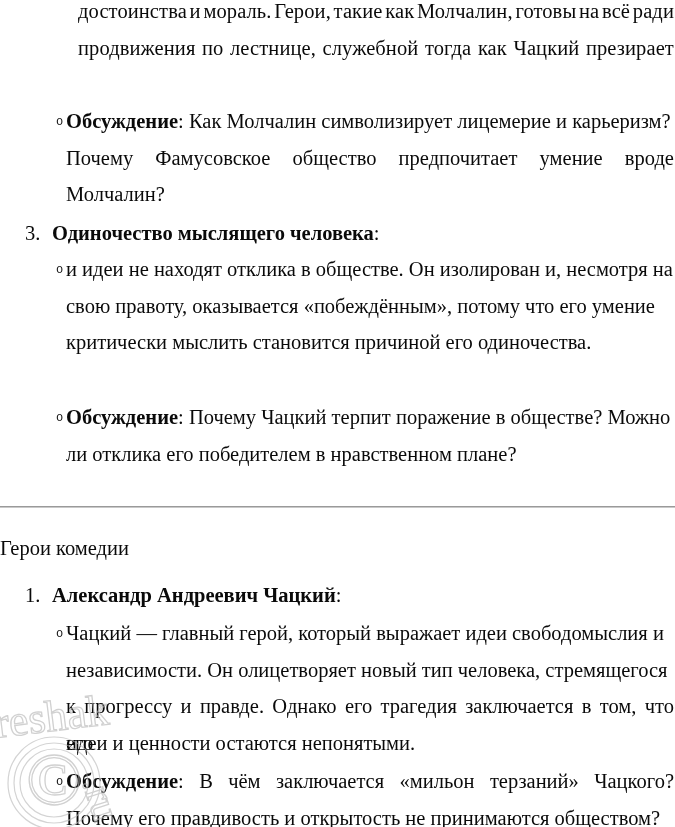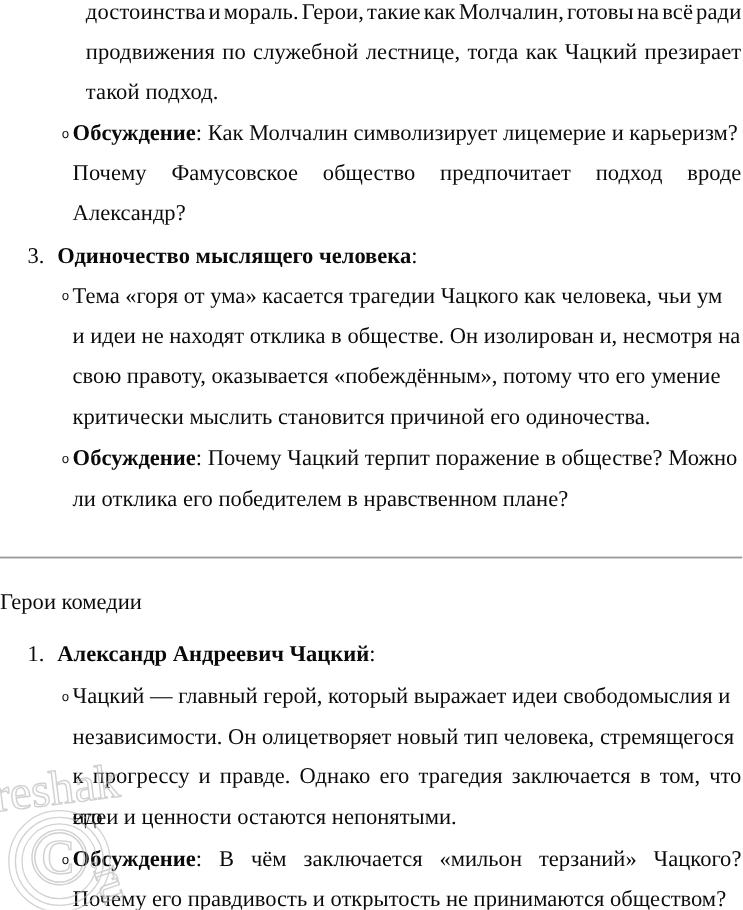--- a/index.html
+++ b/index.html
@@ -170,60 +170,56 @@
       <span class="w">как</span>
       <span class="w">Молчалин,</span>
       <span class="w">готовы</span>
       <span class="w">на</span>
       <span class="w">всё</span>
       <span class="w">ради</span>
     </div>
     <div class="line justified">
       <span class="w">продвижения</span>
       <span class="w">по</span>
+      <span class="w">лестнице,</span>
       <span class="w">служебной</span>
-      <span class="w">лестнице,</span>
       <span class="w">тогда</span>
       <span class="w">как</span>
       <span class="w">Чацкий</span>
       <span class="w">презирает</span>
     </div>
-    <div class="line flow">
-      <span>такой подход.</span>
-    </div>
   </div>
 
   <div class="sub-item" style="top:103px;">
     <span class="bullet">o</span>
     <span class="sub-body">
       <span class="line flow">
         <b>Обсуждение</b><span>: Как Молчалин символизирует лицемерие и карьеризм?</span>
       </span>
       <span class="line justified">
         <span class="w">Почему</span>
         <span class="w">Фамусовское</span>
         <span class="w">общество</span>
         <span class="w">предпочитает</span>
-        <span class="w">подход</span>
+        <span class="w">умение</span>
         <span class="w">вроде</span>
       </span>
       <span class="line flow">
-        <span>Александр?</span>
+        <span>Молчалин?</span>
       </span>
     </span>
   </div>
 
   <div class="num-item" style="top:215px;">
     <span class="marker">3.</span><span class="heading-text">Одиночество мыслящего человека</span><span class="trail">:</span>
   </div>
 
   <div class="sub-item" style="top:251px;">
     <span class="bullet">o</span>
     <span class="sub-body">
-      <span class="line flow"><span>Тема «горя от ума» касается трагедии Чацкого как человека, чьи ум</span></span>
       <span class="line flow"><span>и идеи не находят отклика в обществе. Он изолирован и, несмотря на</span></span>
       <span class="line flow"><span>свою правоту, оказывается «побеждённым», потому что его умение</span></span>
       <span class="line flow"><span>критически мыслить становится причиной его одиночества.</span></span>
     </span>
   </div>
 
   <div class="sub-item" style="top:399px;">
     <span class="bullet">o</span>
     <span class="sub-body">
       <span class="line flow">

